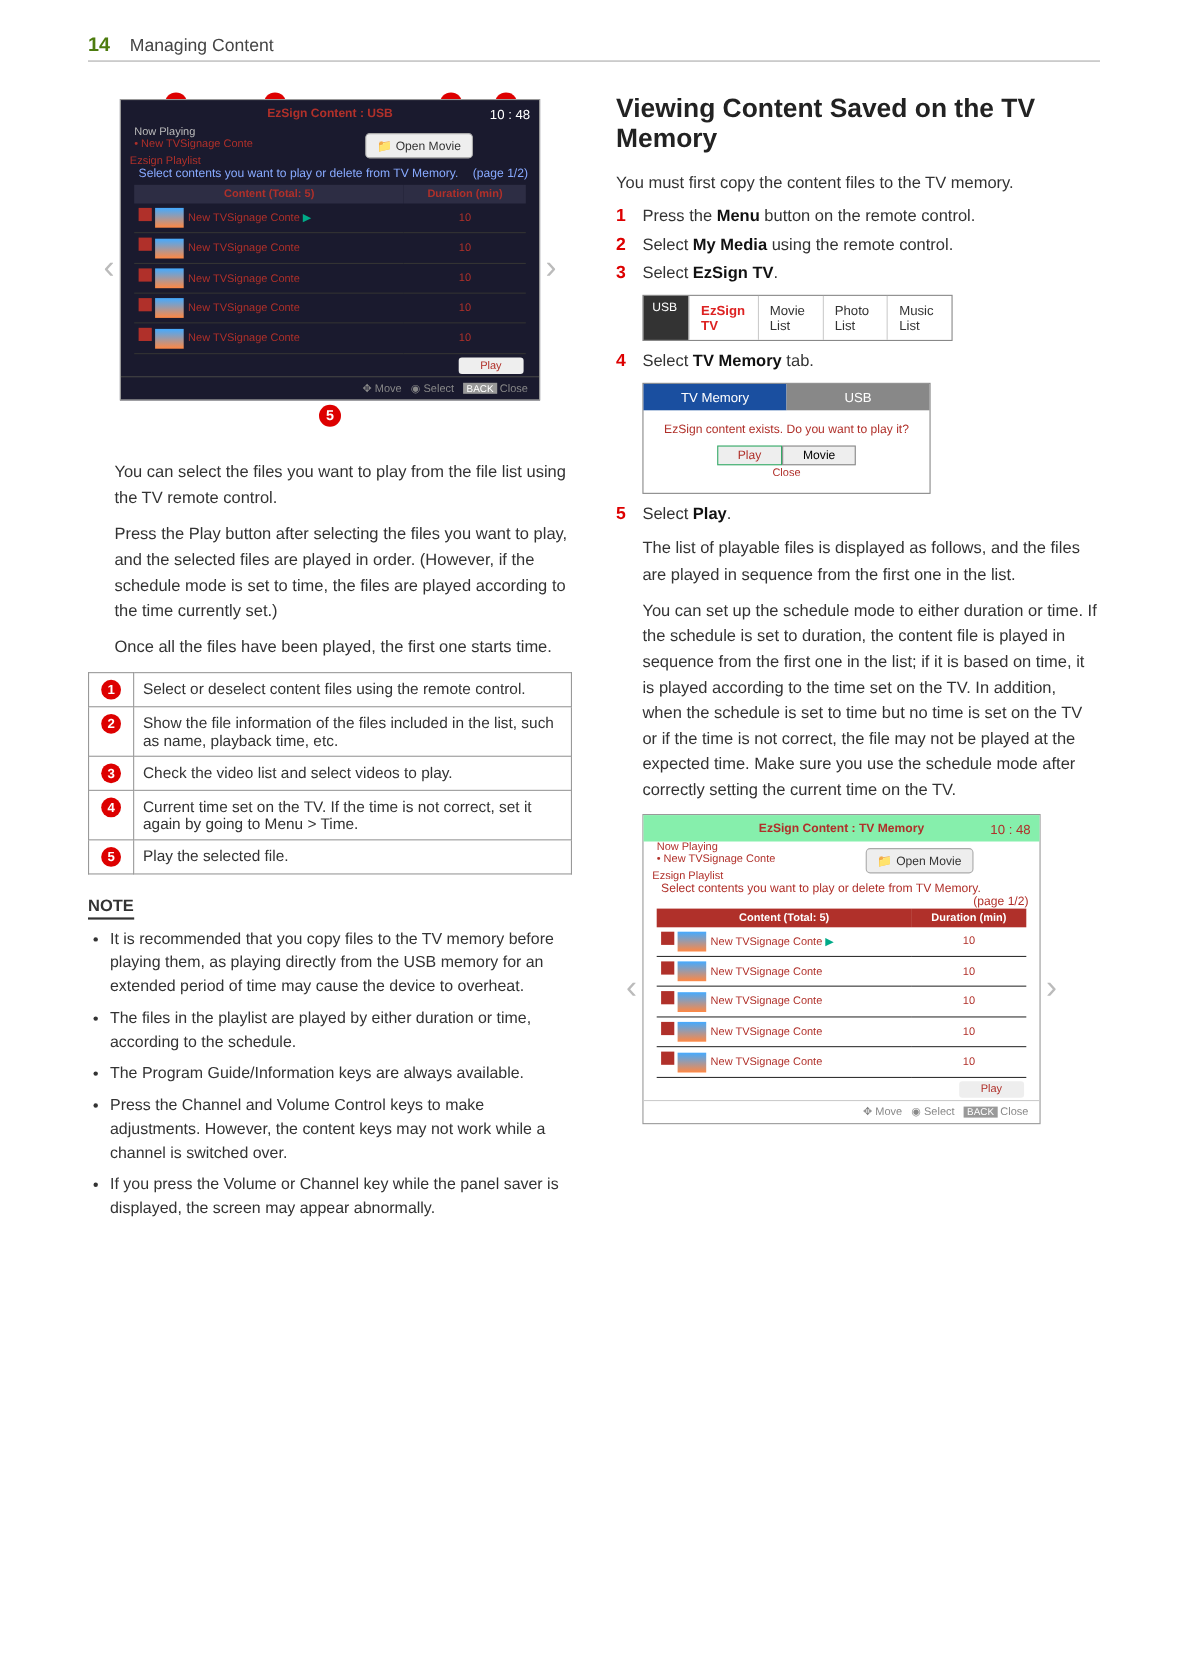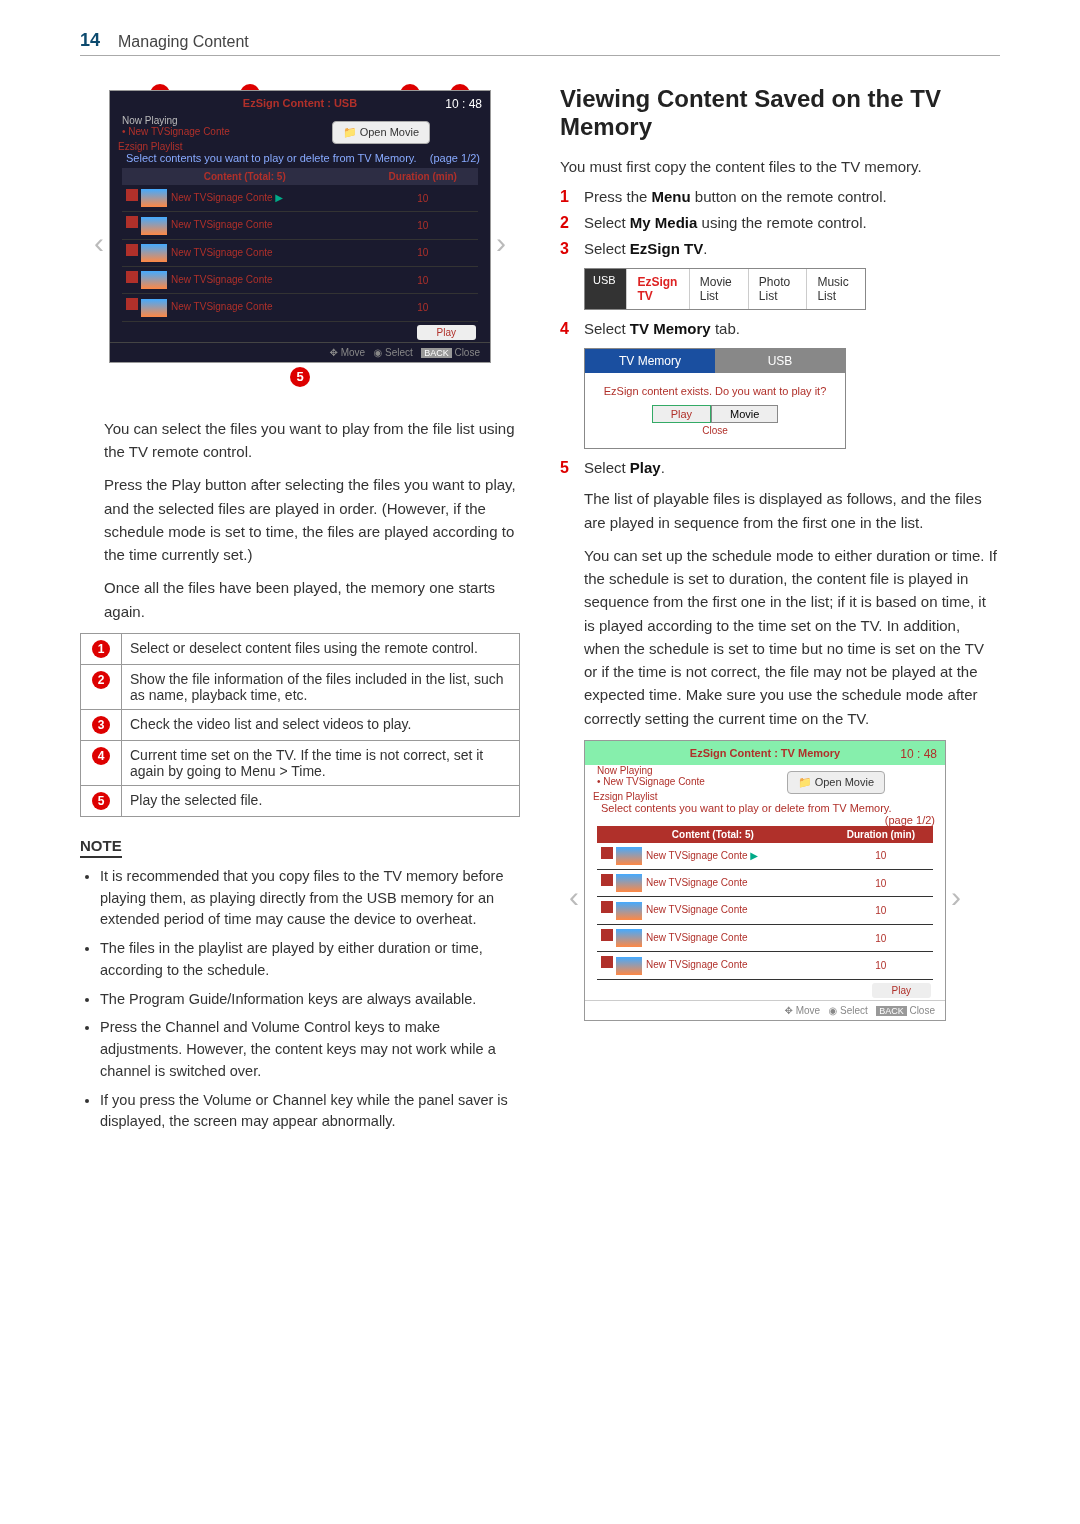--- a/index.html
+++ b/index.html
@@ -1,18 +1,18 @@
 <!DOCTYPE html>
 <html><head>
   <meta charset="utf-8">
   <style>
     body { font-family: Arial, Helvetica, sans-serif; margin:0; padding:0; width:1080px; background:#fff; color:#333; }
     .page { padding: 30px 80px 40px 80px; }
     .header { display:flex; align-items:flex-end; gap:18px; border-bottom:1px solid #aaa; padding-bottom:4px; margin-bottom:24px;}
-    .pagenum { font-size:18px; font-weight:bold; color:#0c4a6e;}
+    .pagenum { font-size:18px; font-weight:bold; color:#4d7c0f;}
     .section { font-size:16px; color:#444;}
     .columns { display:flex; gap:40px;}
     .col { flex:1;}
     h2 { font-size:24px; margin-top:5px; margin-bottom:14px; font-weight:bold; color:#222;}
     p { font-size:15px; line-height:1.55; margin:10px 0;}
     ol.stepped { list-style:none; padding:0; margin:10px 0;}
     ol.stepped li { margin:8px 0; font-size:15px; display:flex; align-items:flex-start; gap:10px;}
     .step-num { color:#d00; font-weight:bold; font-size:16px; width:14px;}
     .callout { display:inline-flex; align-items:center; justify-content:center; width:20px; height:20px; border-radius:50%; background:#d00; color:#fff; font-weight:bold; font-size:13px; position:absolute;}
     .callouttbl { display:inline-flex; align-items:center; justify-content:center; width:18px; height:18px; border-radius:50%; background:#d00; color:#fff; font-weight:bold; font-size:12px;}
@@ -130,21 +130,21 @@
             &nbsp; <span>◉ <span>Select</span></span>
             &nbsp; <span><span style="background:#999;color:#fff;padding:0 3px;font-size:9px;">BACK</span> <span>Close</span></span>
           </div>
         </div>
         <span class="callout" style="left:190px; bottom:-24px;">5</span>
       </div>
 
       <div style="height:30px;"></div>
       <p class="indent">You can select the files you want to play from the file list using the TV remote control.</p>
       <p class="indent">Press the Play button after selecting the files you want to play, and the selected files are played in order. (However, if the schedule mode is set to time, the files are played according to the time currently set.)</p>
-      <p class="indent">Once all the files have been played, the memory one starts again.</p>
+      <p class="indent">Once all the files have been played, the first one starts time.</p>
 
       <table class="legend">
         <tbody>
             <tr>
               <td class="num"><span class="callouttbl">1</span></td>
               <td>Select or deselect content files using the remote control.</td>
             </tr>
         <tr>
               <td class="num"><span class="callouttbl">2</span></td>
               <td>Show the file information of the files included in the list, such as name, playback time, etc.</td>

